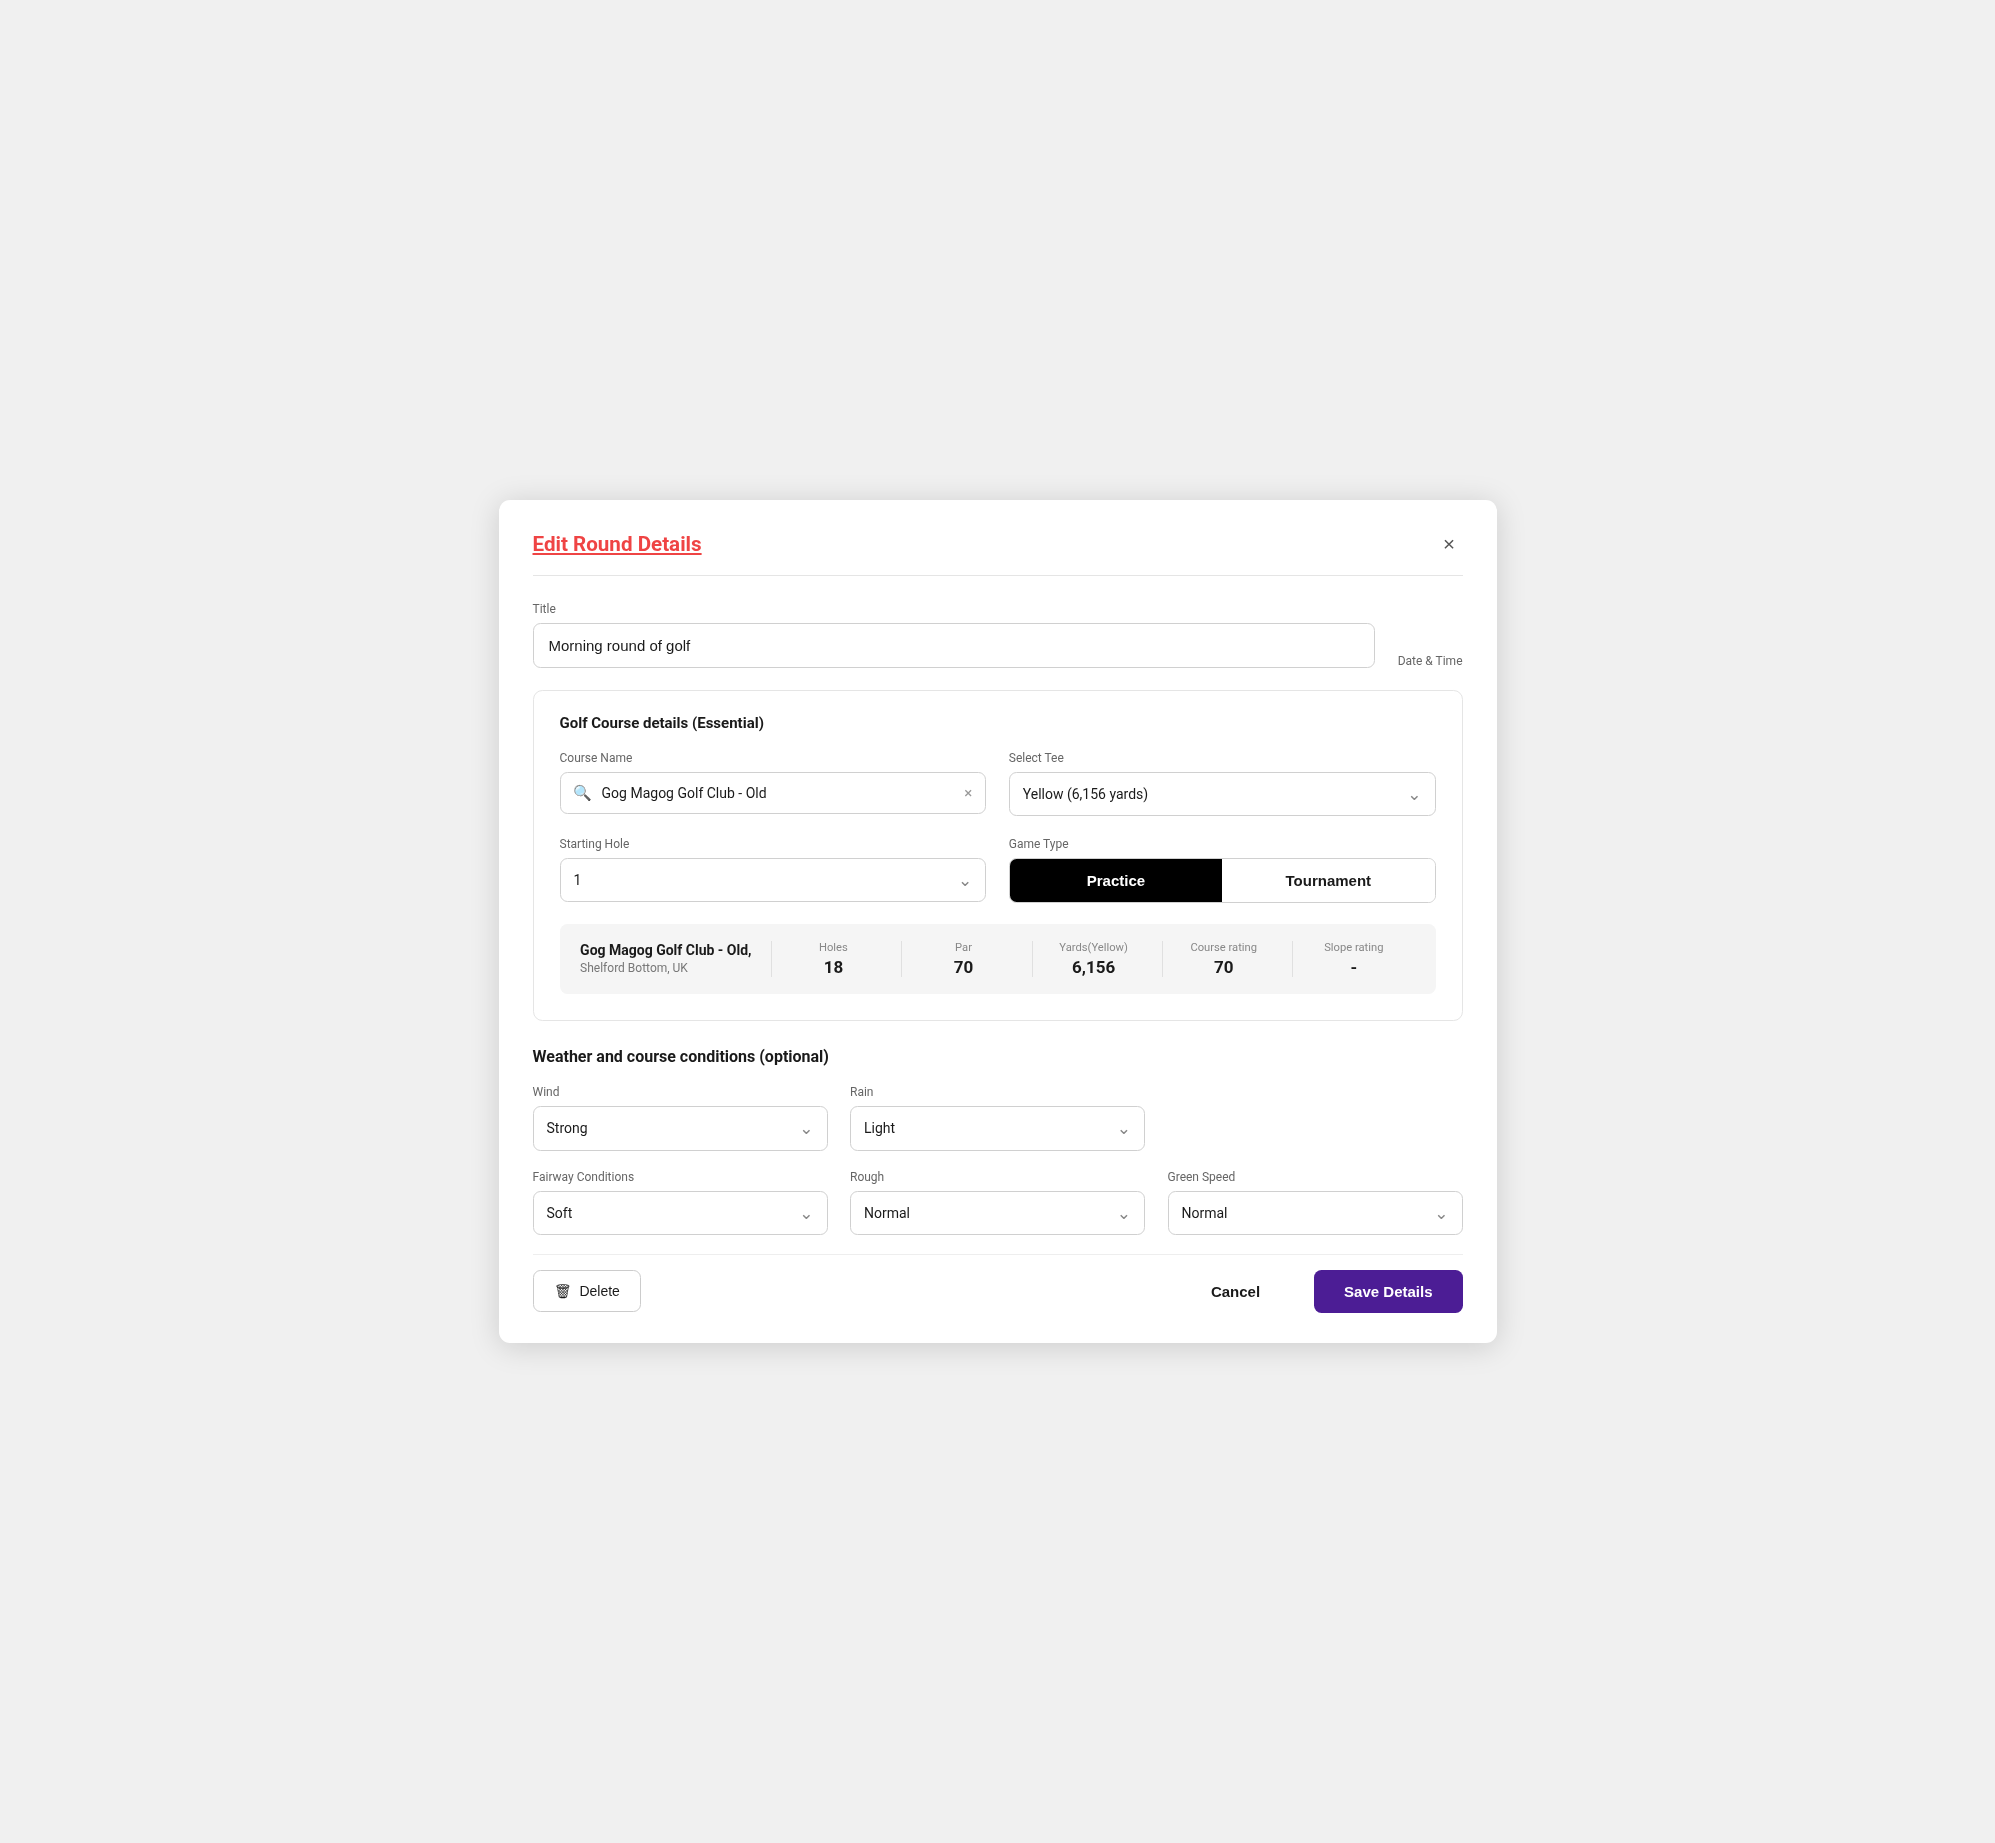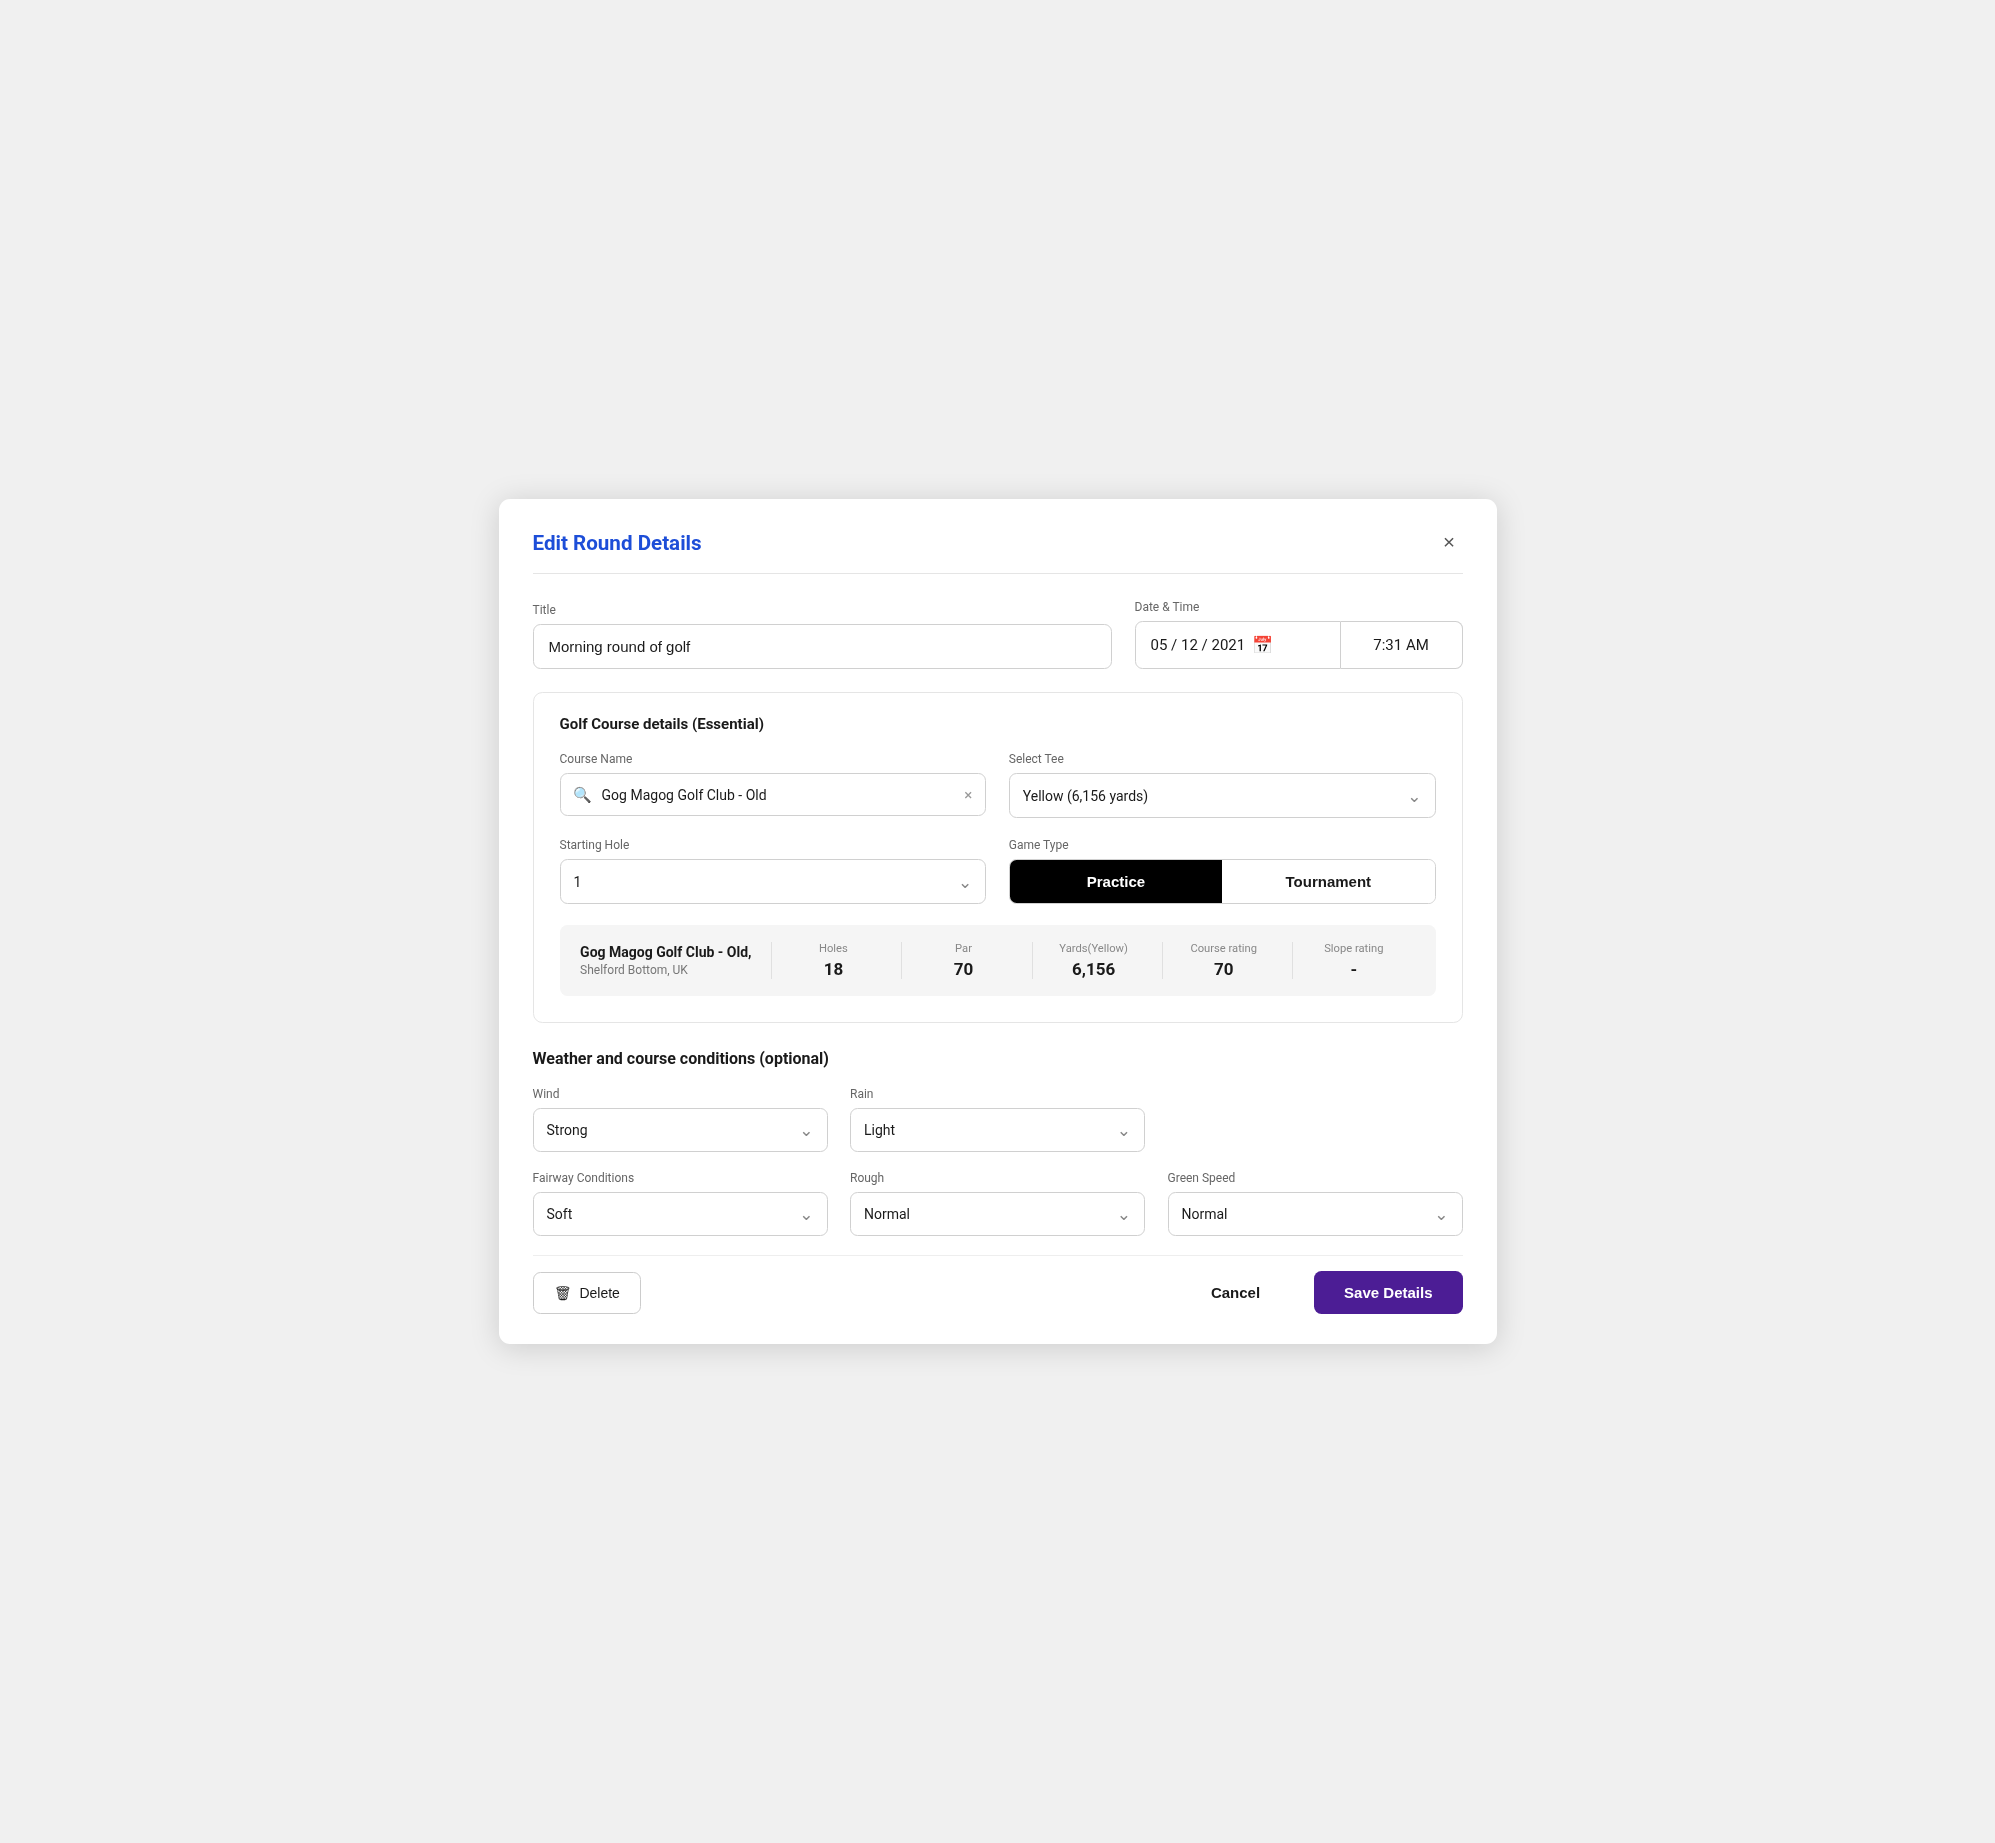--- a/index.html
+++ b/index.html
@@ -25,21 +25,22 @@
       display: flex;
       align-items: center;
       justify-content: space-between;
       margin-bottom: 26px;
       border-bottom: 0.9px solid #e5e5e5;
       padding-bottom: 17px;
     }
     .modal-title {
       font-size: 20.6px;
       font-weight: 700;
-      color: #1d4ed8;
+      color: #ef4444;
+      text-decoration: underline;
     }
     .close-btn {
       background: none;
       border: none;
       cursor: pointer;
       font-size: 20.6px;
       color: #555;
       line-height: 1;
       padding: 3.7px 7.5px;
     }
@@ -296,29 +297,20 @@
     <button class="close-btn">×</button>
   </div>
 
   <div class="top-row">
     <div class="field-group title-field">
       <label class="field-label">Title</label>
       <input class="title-input" type="text" value="Morning round of golf" style="">
     </div>
     <div class="field-group">
       <label class="field-label">Date &amp; Time</label>
-      <div class="datetime-group">
-        <div class="date-input-box">
-          <span>05 / 12 / 2021</span>
-          <span class="calendar-icon">📅</span>
-        </div>
-        <div class="time-input-box">
-          <span>7:31 AM</span>
-        </div>
-      </div>
     </div>
   </div>
 
   <div class="section-box">
     <div class="section-title">Golf Course details (Essential)</div>
 
     <div class="two-col">
 
       <div class="field-group">
         <label class="field-label">Course Name</label>

